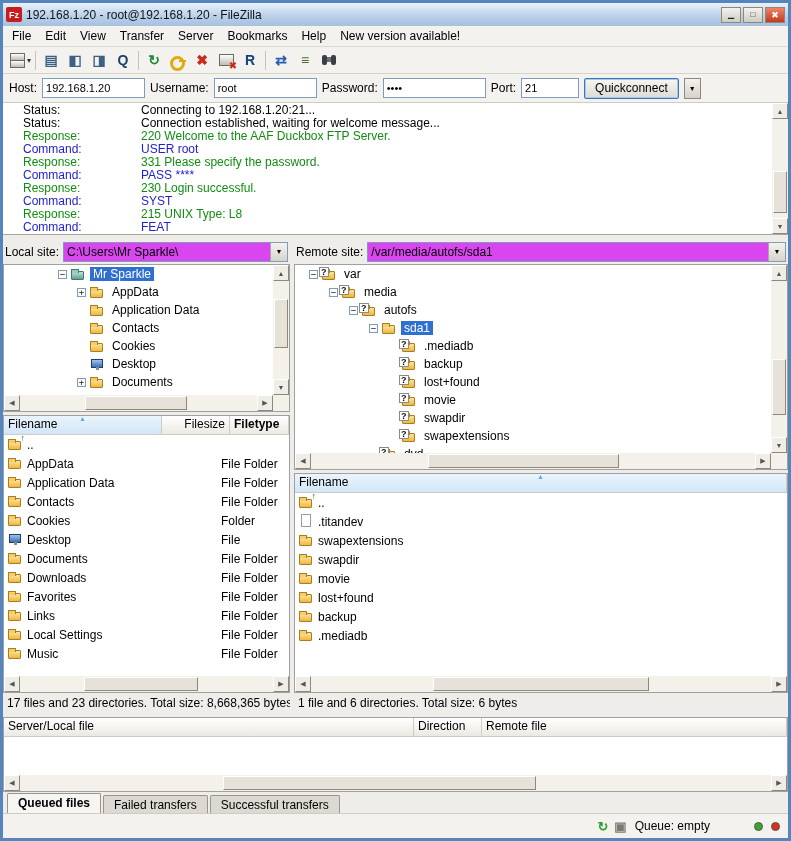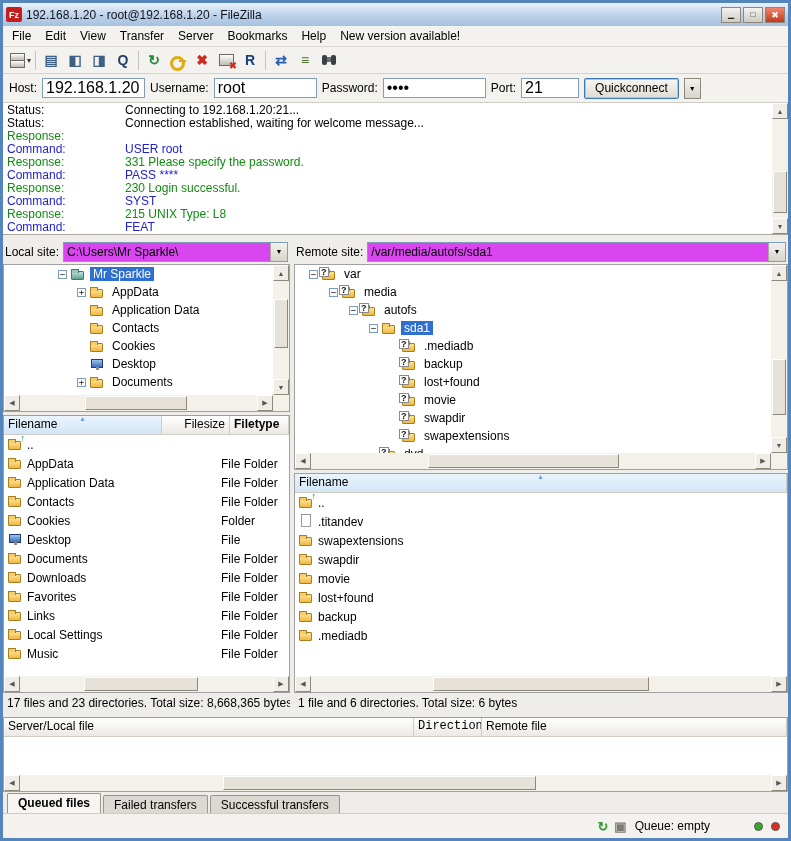--- a/index.html
+++ b/index.html
@@ -44,30 +44,30 @@
   .shape-key::after { content:""; position:absolute; left:10px; top:8px; width:7px; height:2px;
       background:#e0a90f; }
   .shape-binoculars::before { content:""; position:absolute; left:2px; top:3px; width:5px; height:10px;
       background:#3a3f45; border-radius:2px; box-shadow:9px 0 0 #3a3f45; }
   .shape-binoculars::after { content:""; position:absolute; left:7px; top:5px; width:4px; height:5px; background:#6b7077; }
 
   
   .quickbar { height:29px; flex:none; background:#f3f2ef; border-bottom:1px solid #cfccc4;
               display:flex; align-items:center; gap:5px; padding:0 6px; }
   .qlabel { white-space:nowrap; }
-  .qinput { height:20px; border:1px solid #7f9db9; background:#fff; font-family:inherit; font-size:16px; padding:0 3px; }
+  .qinput { height:20px; border:1px solid #7f9db9; background:#fff; font-family:inherit; font-size:11px; padding:0 3px; }
   .qc-btn { height:21px; padding:0 10px; font-family:inherit; font-size:12px;
             background:linear-gradient(#f7f6f3,#dedbd3); border:1px solid #3b77bd; border-radius:2px;
             box-shadow:0 0 0 1px #a8c8e8 inset; }
   .qc-drop { width:17px; height:21px; background:linear-gradient(#f4f2ee,#d6d3cb); border:1px solid #8e887b;
              font-size:7px; display:flex; align-items:center; justify-content:center; }
 
   
   .logbox { height:132px; flex:none; background:#fff; border-bottom:1px solid #a9a69d; display:flex; }
-  .loglines { flex:1; overflow:hidden; padding:1px 0 0 4px; }
+  .loglines { flex:1; overflow:hidden; padding:1px 0 0 20px; }
   .log-line { display:flex; height:13px; line-height:13px; white-space:nowrap; }
   .log-kind { width:118px; flex:none; }
   .log-text { flex:1; }
 
   
   .sbv { width:16px; flex:none; position:relative; background:#f4f1ea; }
   .sbh { height:16px; flex:none; position:relative; background:#f4f1ea; }
   .sb-arrow { position:absolute; width:16px; height:16px; background:#efede6; border:1px solid #fff;
               border-right-color:#8e887b; border-bottom-color:#8e887b; color:#555; font-size:7px;
               display:flex; align-items:center; justify-content:center; }
@@ -244,20 +244,21 @@
         <div class="log-line" style="color: rgb(0, 0, 0);">
           <span class="log-kind">Status:</span>
           <span class="log-text">Connecting to 192.168.1.20:21...</span>
         </div>
         <div class="log-line" style="color: rgb(0, 0, 0);">
           <span class="log-kind">Status:</span>
           <span class="log-text">Connection established, waiting for welcome message...</span>
         </div>
         <div class="log-line" style="color: rgb(18, 140, 18);">
           <span class="log-kind">Response:</span>
+          <span class="log-text">220 Welcome to the AAF Duckbox FTP Server.</span>
         </div>
         <div class="log-line" style="color: rgb(34, 34, 204);">
           <span class="log-kind">Command:</span>
           <span class="log-text">USER root</span>
         </div>
         <div class="log-line" style="color: rgb(18, 140, 18);">
           <span class="log-kind">Response:</span>
           <span class="log-text">331 Please specify the password.</span>
         </div>
         <div class="log-line" style="color: rgb(34, 34, 204);">
@@ -707,21 +708,21 @@
 
       <div class="statusline">1 file and 6 directories. Total size: 6 bytes</div>
     </div>
   </div>
 
   <div class="hsplit"></div>
 
   <div class="queuebox">
     <div class="lheader">
         <div class="hcell col-0" style="width: 410px;"><span class="hlabel">Server/Local file</span></div>
-        <div class="hcell col-1" style="width: 68px; font-family: Liberation Mono, monospace;"><span class="hlabel">Direction</span></div>
+        <div class="hcell col-1" style="width: 68px;"><span class="hlabel">Direction</span></div>
         <div class="hcell col-2" style="flex: 1 1 0%;"><span class="hlabel">Remote file</span></div>
       </div>
     <div class="qbody"></div>
     <div class="sbh">
       <span class="sb-arrow left">◀</span>
       <span class="sb-thumb" style="left:28%;width:40%"></span>
       <span class="sb-arrow right">▶</span>
     </div>
   </div>
 

